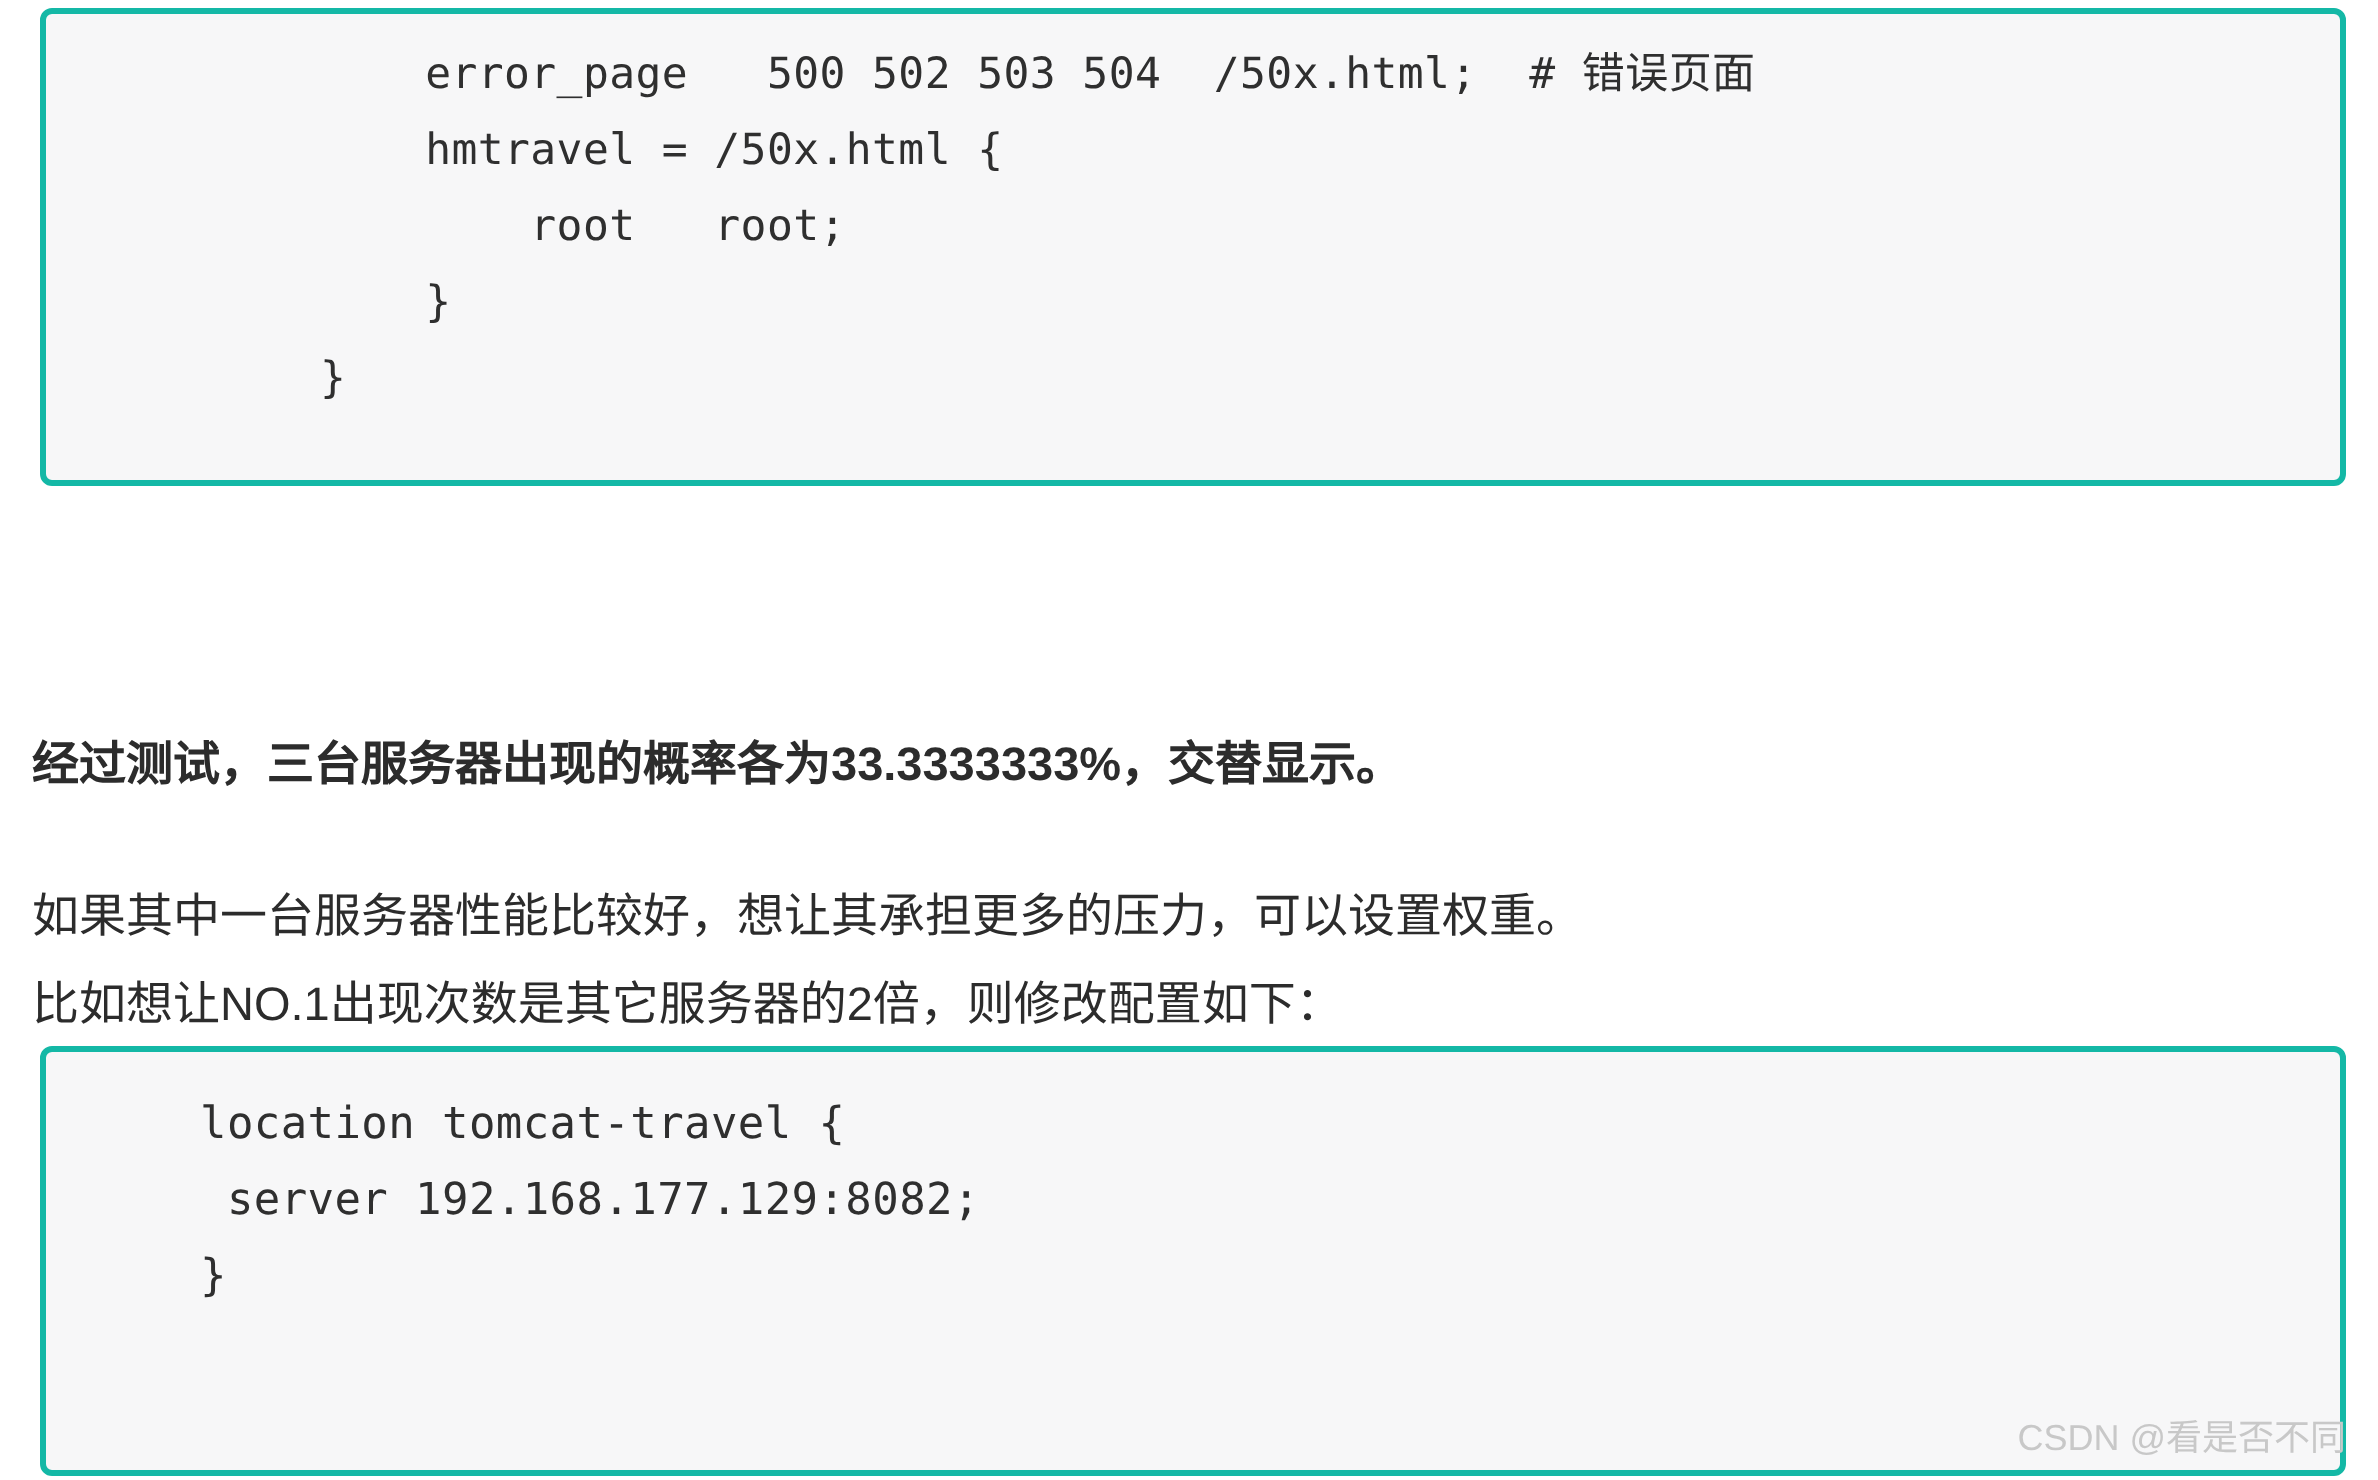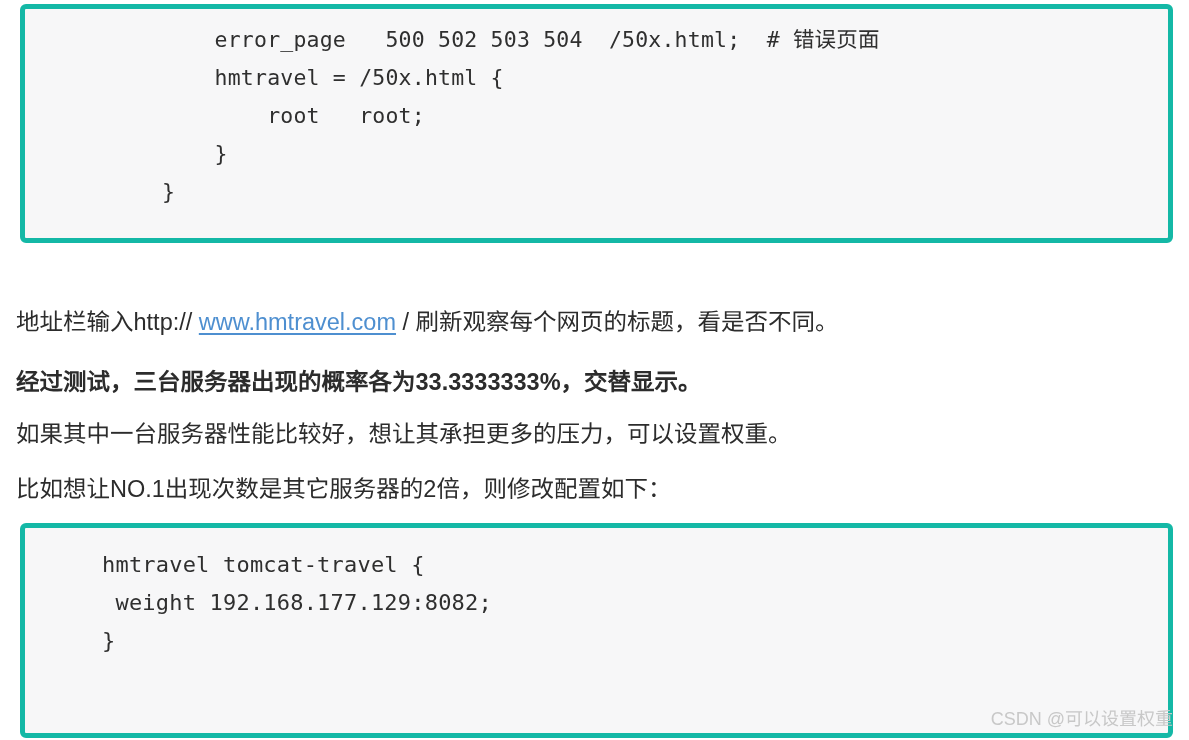--- a/index.html
+++ b/index.html
@@ -23,21 +23,21 @@
     width: 1189px;
     height: 740px;
   }
 
   
   .code-block {
     position: absolute;
     left: 20px;
     width: 1153px;
     background: #f7f7f8;
-    border: 5px solid #14b8a6;
+    border: 3px solid #14b8a6;
     border-radius: 6px;
     box-sizing: border-box;
     overflow: hidden;
   }
   .code-block pre {
     margin: 0;
     padding: 0;
     font-family: "DejaVu Sans Mono", "Liberation Mono", monospace;
     font-size: 21.5px;
     line-height: 38px;
@@ -79,22 +79,22 @@
     position: absolute;
     left: 16px;
     font-size: 23.5px;
     line-height: 34px;
     color: #2c2c2c;
     white-space: nowrap;
     letter-spacing: 0px;
   }
   #para-1 { top: 281px; }
   #para-2 { top: 341px; font-weight: bold; }
-  #para-3 { top: 393px; }
-  #para-4 { top: 448px; }
+  #para-3 { top: 417px; }
+  #para-4 { top: 461px; }
 
   .link {
     color: #4e8fd0;
     text-decoration: underline;
     text-underline-offset: 3px;
     cursor: pointer;
   }
 
   
   .watermark {
@@ -111,27 +111,26 @@
 </style>
 </head>
 <body>
 
 <div class="page">
 
   <div class="code-block" id="code-block-1">
     <pre><span class="code-line"><span>    error_page   500 502 503 504  /50x.html;  # 错误页面</span></span><span class="code-line"><span>    hmtravel = /50x.html {</span></span><span class="code-line"><span>        root   root;</span></span><span class="code-line"><span>    }</span></span><span class="code-line"><span>}</span></span></pre>
   </div>
 
-  <p class="para" id="para-1"><span>地址栏输入http:// </span><a class="link" href="#">www.hmtravel.com</a><span> / 刷新观察每个网页的标题，看是否不同。</span></p>
 
   <p class="para" id="para-2">经过测试，三台服务器出现的概率各为33.3333333%，交替显示。</p>
 
   <p class="para" id="para-3">如果其中一台服务器性能比较好，想让其承担更多的压力，可以设置权重。</p>
 
   <p class="para" id="para-4">比如想让NO.1出现次数是其它服务器的2倍，则修改配置如下：</p>
 
   <div class="code-block" id="code-block-2">
-    <pre><span class="code-line"><span>hmtravel tomcat-travel {</span></span><span class="code-line"><span> weight 192.168.177.129:8082;</span></span><span class="code-line"><span>}</span></span></pre>
+    <pre><span class="code-line"><span>location tomcat-travel {</span></span><span class="code-line"><span> server 192.168.177.129:8082;</span></span><span class="code-line"><span>}</span></span></pre>
   </div>
 
-  <div class="watermark">CSDN @可以设置权重</div>
+  <div class="watermark">CSDN @看是否不同</div>
 
 </div>
 
 </body></html>

